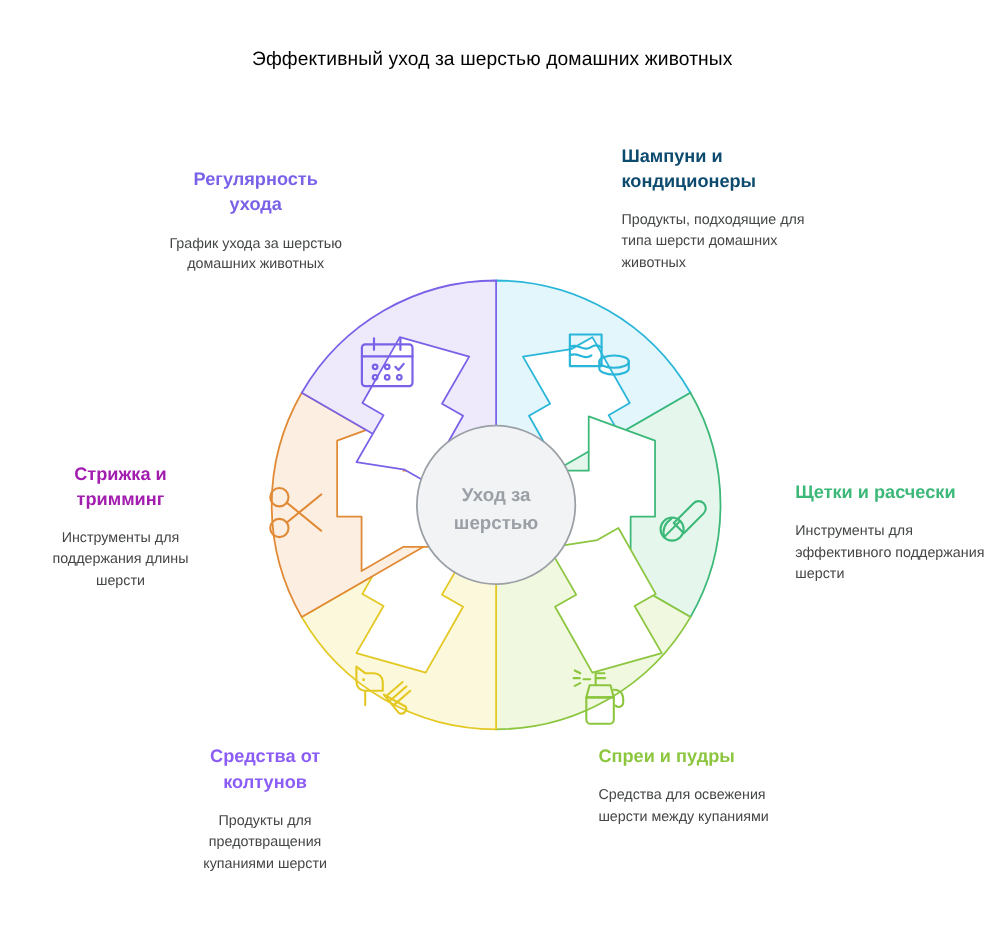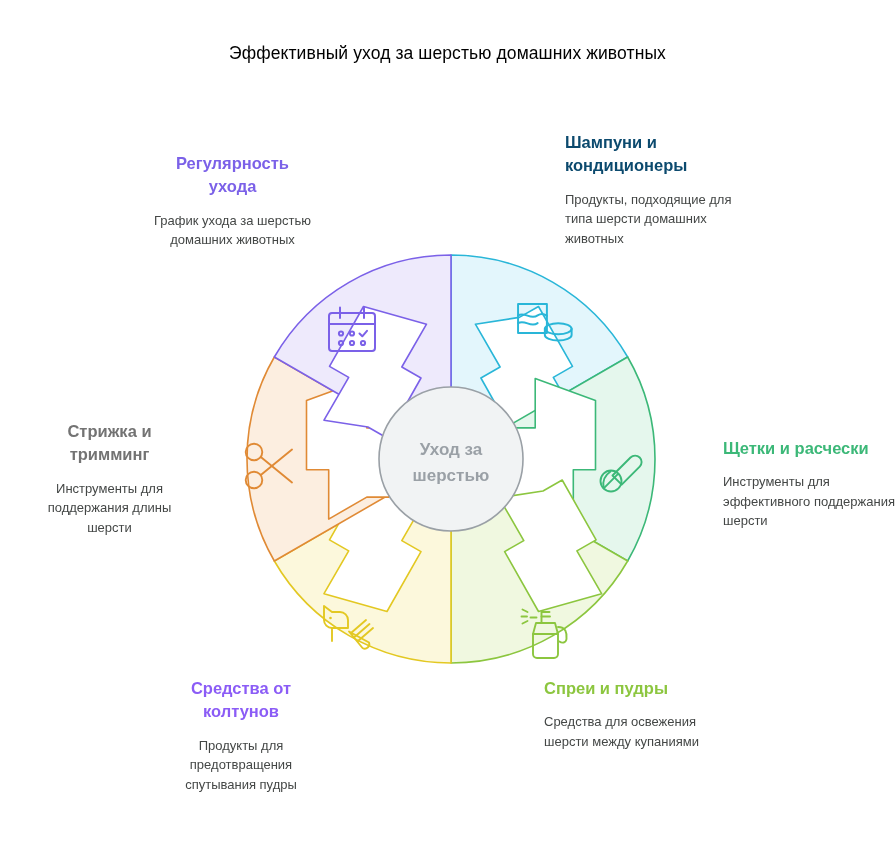--- a/index.html
+++ b/index.html
@@ -177,30 +177,30 @@
   <p class="label-title" style="color:#7b61e8">Регулярность ухода</p>
   <p class="label-desc">График ухода за шерстью домашних животных</p>
 </div>
 
 <div class="label-block align-left" id="block-shampoo">
   <p class="label-title" style="color:#0c4a6e">Шампуни и кондиционеры</p>
   <p class="label-desc">Продукты, подходящие для типа шерсти домашних животных</p>
 </div>
 
 <div class="label-block align-right" id="block-grooming">
-  <p class="label-title" style="color:#737373">Стрижка и тримминг</p>
+  <p class="label-title" style="color:#a21caf">Стрижка и тримминг</p>
   <p class="label-desc">Инструменты для поддержания длины шерсти</p>
 </div>
 
 <div class="label-block align-left" id="block-brushes">
   <p class="label-title" style="color:#3cb878">Щетки и расчески</p>
   <p class="label-desc">Инструменты для эффективного поддержания шерсти</p>
 </div>
 
 <div class="label-block align-right" id="block-detangler">
   <p class="label-title" style="color:#8b5cf6">Средства от колтунов</p>
-  <p class="label-desc">Продукты для предотвращения спутывания пудры</p>
+  <p class="label-desc">Продукты для предотвращения купаниями шерсти</p>
 </div>
 
 <div class="label-block align-left" id="block-sprays">
   <p class="label-title" style="color:#8cc63f">Спреи и пудры</p>
   <p class="label-desc">Средства для освежения шерсти между купаниями</p>
 </div>
 
 </body></html>

